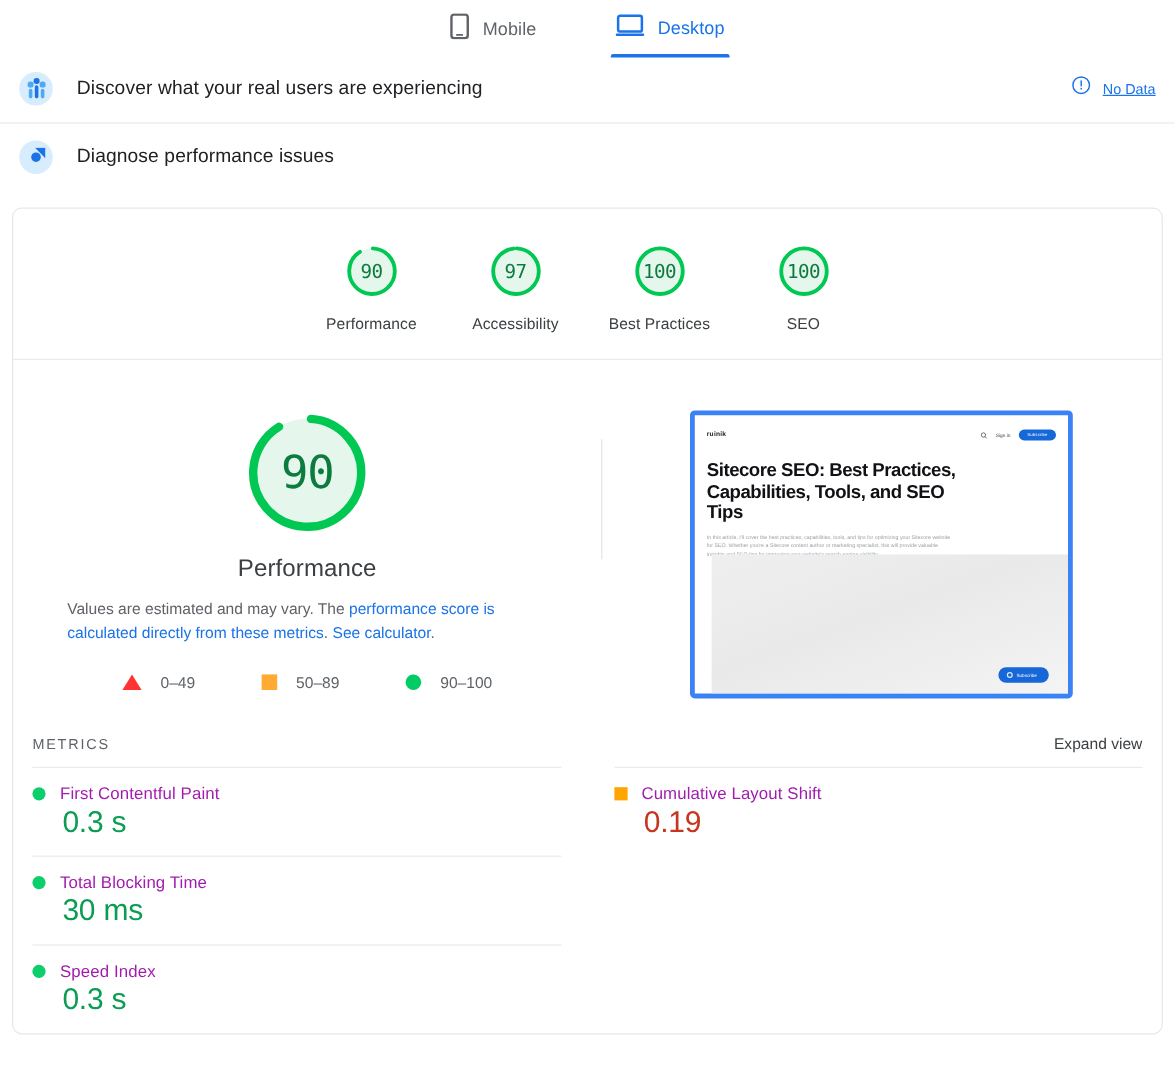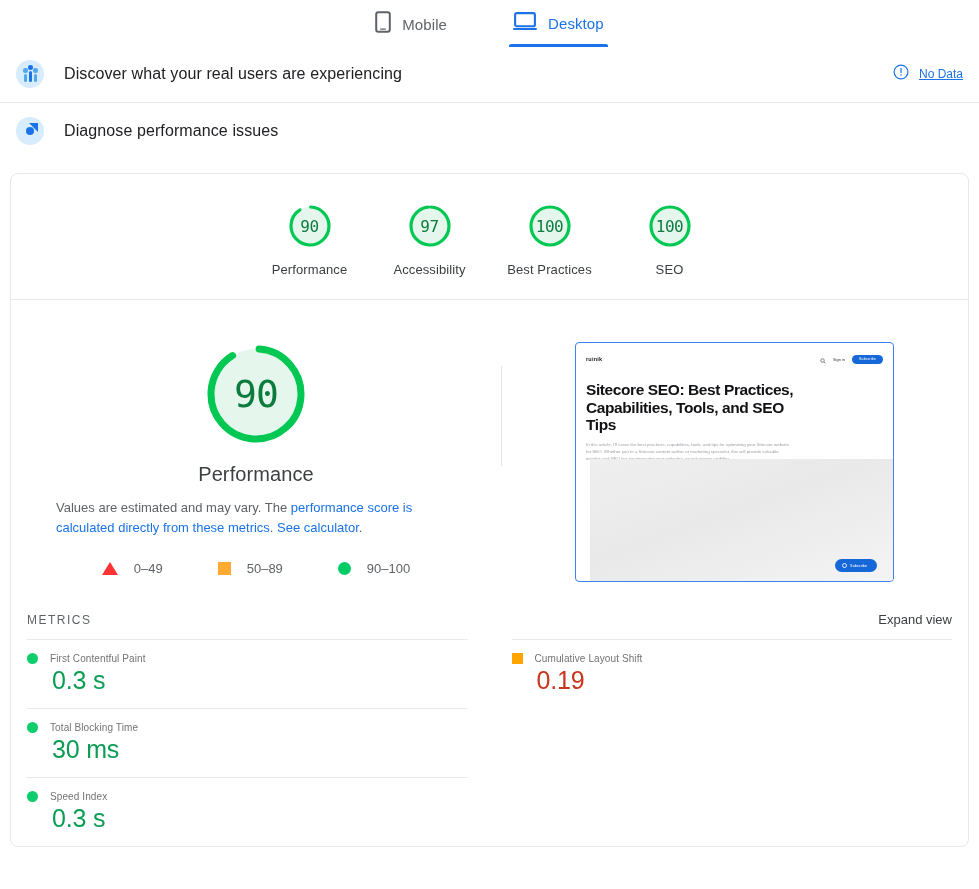--- a/index.html
+++ b/index.html
@@ -222,21 +222,21 @@
   .perf-right {
     flex: 1;
     display: flex;
     justify-content: center;
     padding-top: 2px;
   }
 
   
   .thumb {
     width: 319px; height: 240px;
-    border: 1px solid #3b82f6;
+    border: 4px solid #3b82f6;
     border-radius: 4px;
     background: #fff;
     overflow: hidden;
     position: relative;
   }
   .thumb-inner {
     position: absolute;
     left: 10px; right: 10px; top: 8px; bottom: 0;
   }
   .thumb-nav {
@@ -324,22 +324,22 @@
   }
   .metrics-col { width: 50%; }
   .metrics-col.left { padding-right: 22px; }
   .metrics-col.right { padding-left: 22px; }
   .metric {
     padding: 13px 0 13px 0;
     border-top: 1px solid #e8eaed;
   }
   .metric-head { display: flex; align-items: center; gap: 12px; }
   .metric-name {
-    font-size: 10px;
-    color: #737373;
+    font-size: 14px;
+    color: #a21caf;
     letter-spacing: .1px;
   }
   .metric-value {
     margin-top: 2px;
     margin-left: 25px;
     font-size: 25px;
     letter-spacing: -.2px;
   }
   .m-good-strong { color: #0a9d53; }
   .m-avg { color: #c7351c; }

